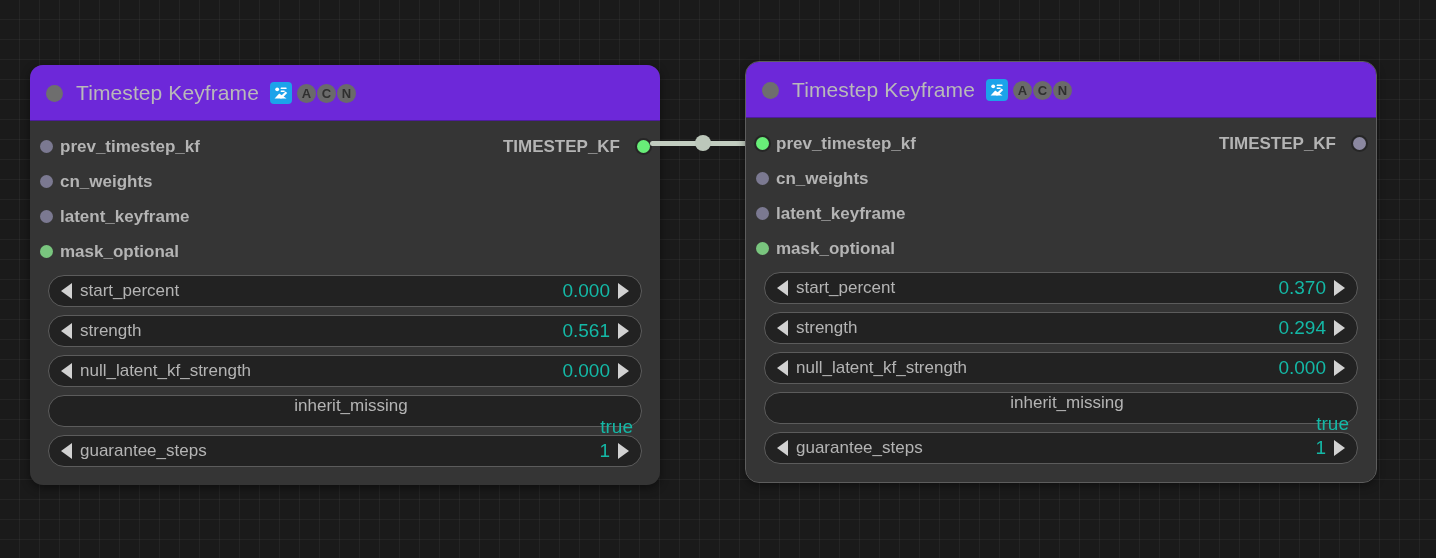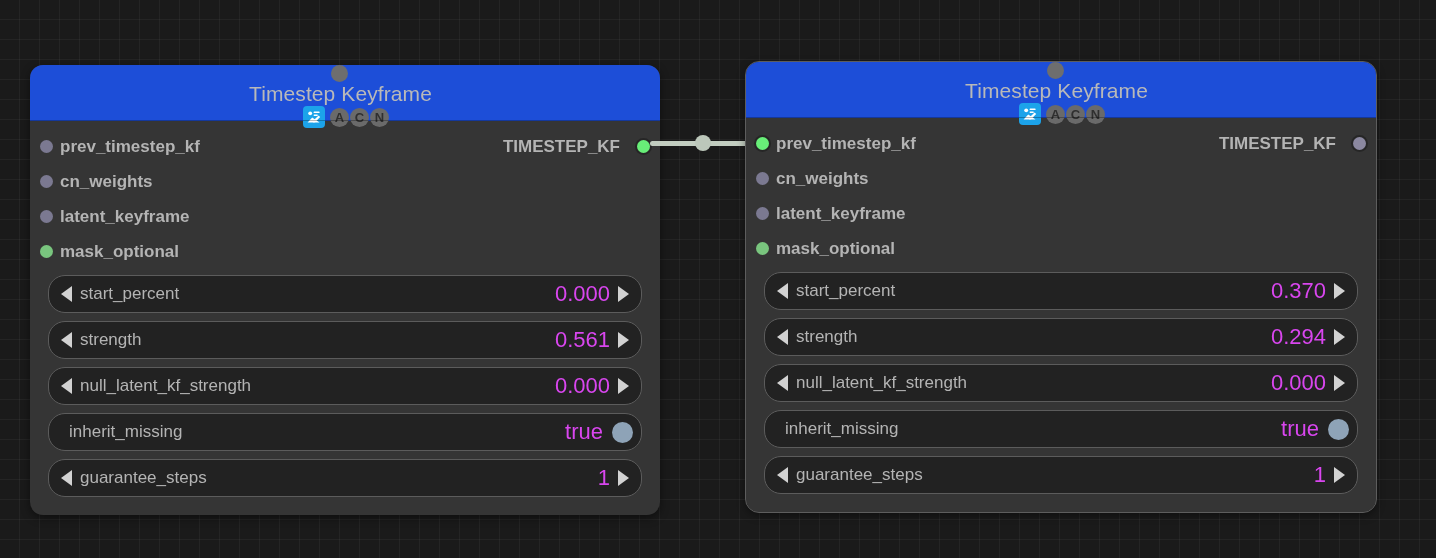--- a/index.html
+++ b/index.html
@@ -37,28 +37,27 @@
     box-shadow: 0 3px 10px rgba(0,0,0,0.45);
     box-sizing: border-box;
   }
   .node.selected {
     outline: 1px solid #5d5d5d;
     outline-offset: 0px;
   }
 
   .node-header {
     height: 56px;
-    background: #1d4ed8;
+    background: #6d28d9;
     border-radius: 13px 13px 0 0;
     display: flex;
     align-items: center;
     padding: 0 14px 0 16px;
     box-sizing: border-box;
     position: relative;
-    flex-direction: column;
   }
   .node-header::after {
     content: "";
     position: absolute;
     left: 0; right: 0; bottom: 0;
     height: 1px;
     background: rgba(0,0,0,0.28);
   }
 
   .collapse-dot {
@@ -150,21 +149,21 @@
   .slot-label.out { margin-right: 26px; text-align: right; }
 
   
   .widgets {
     padding: 6px 18px 18px 18px;
     display: flex;
     flex-direction: column;
     gap: 8px;
   }
   .widget {
-    height: 38px;
+    height: 32px;
     border-radius: 17px;
     background: #222222;
     border: 1px solid #5c5c5c;
     display: flex;
     align-items: center;
     padding: 0 12px;
     box-sizing: border-box;
     position: relative;
   }
   .arrow {
@@ -180,26 +179,26 @@
   .arrow-right {
     border-left: 11px solid #d2d2d2;
     margin-left: 8px;
   }
   .w-name {
     font-size: 17px;
     color: #b4b4b4;
     white-space: nowrap;
   }
   .w-value {
-    font-size: 22px;
-    color: #d946ef;
+    font-size: 19px;
+    color: #14b8a6;
     margin-left: auto;
     white-space: nowrap;
   }
-  .widget.toggle { padding-left: 20px; padding-right: 8px; }
+  .widget.toggle { padding-left: 20px; padding-right: 8px; flex-direction: column; }
   .toggle-knob {
     width: 21px;
     height: 21px;
     border-radius: 50%;
     background: #8ea3b7;
     margin-left: 9px;
     flex: 0 0 auto;
   }
 
   

